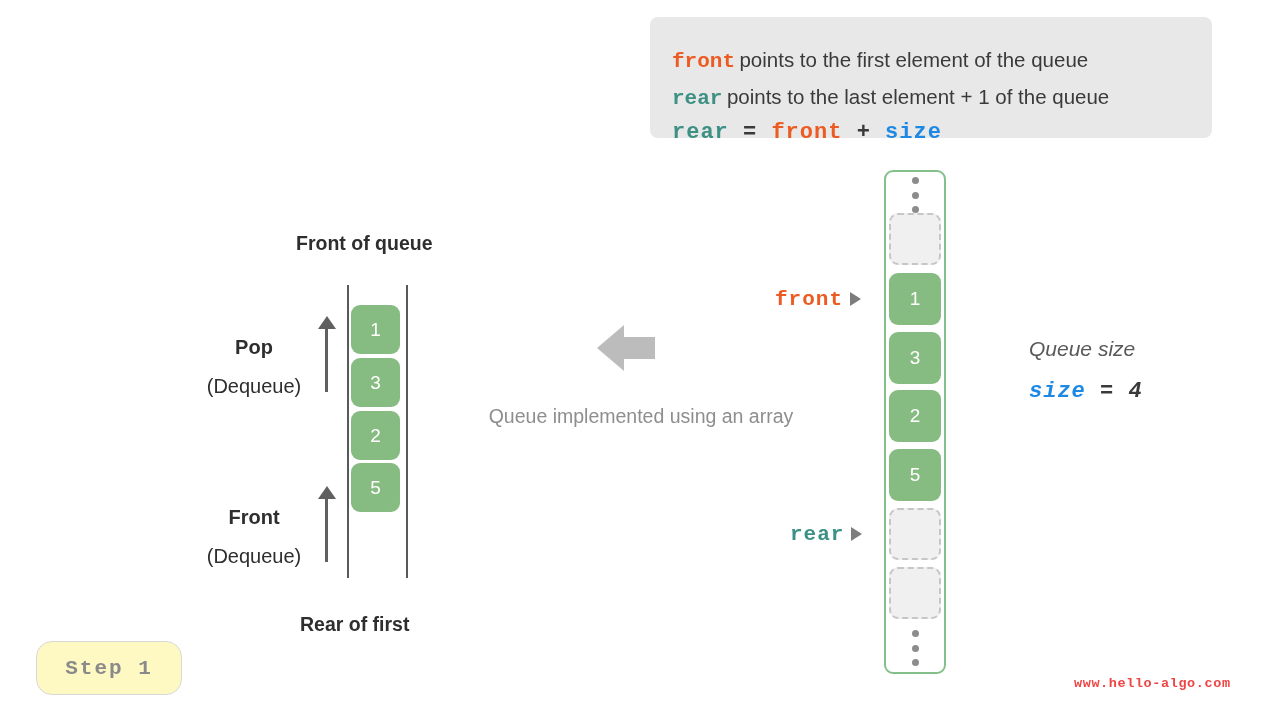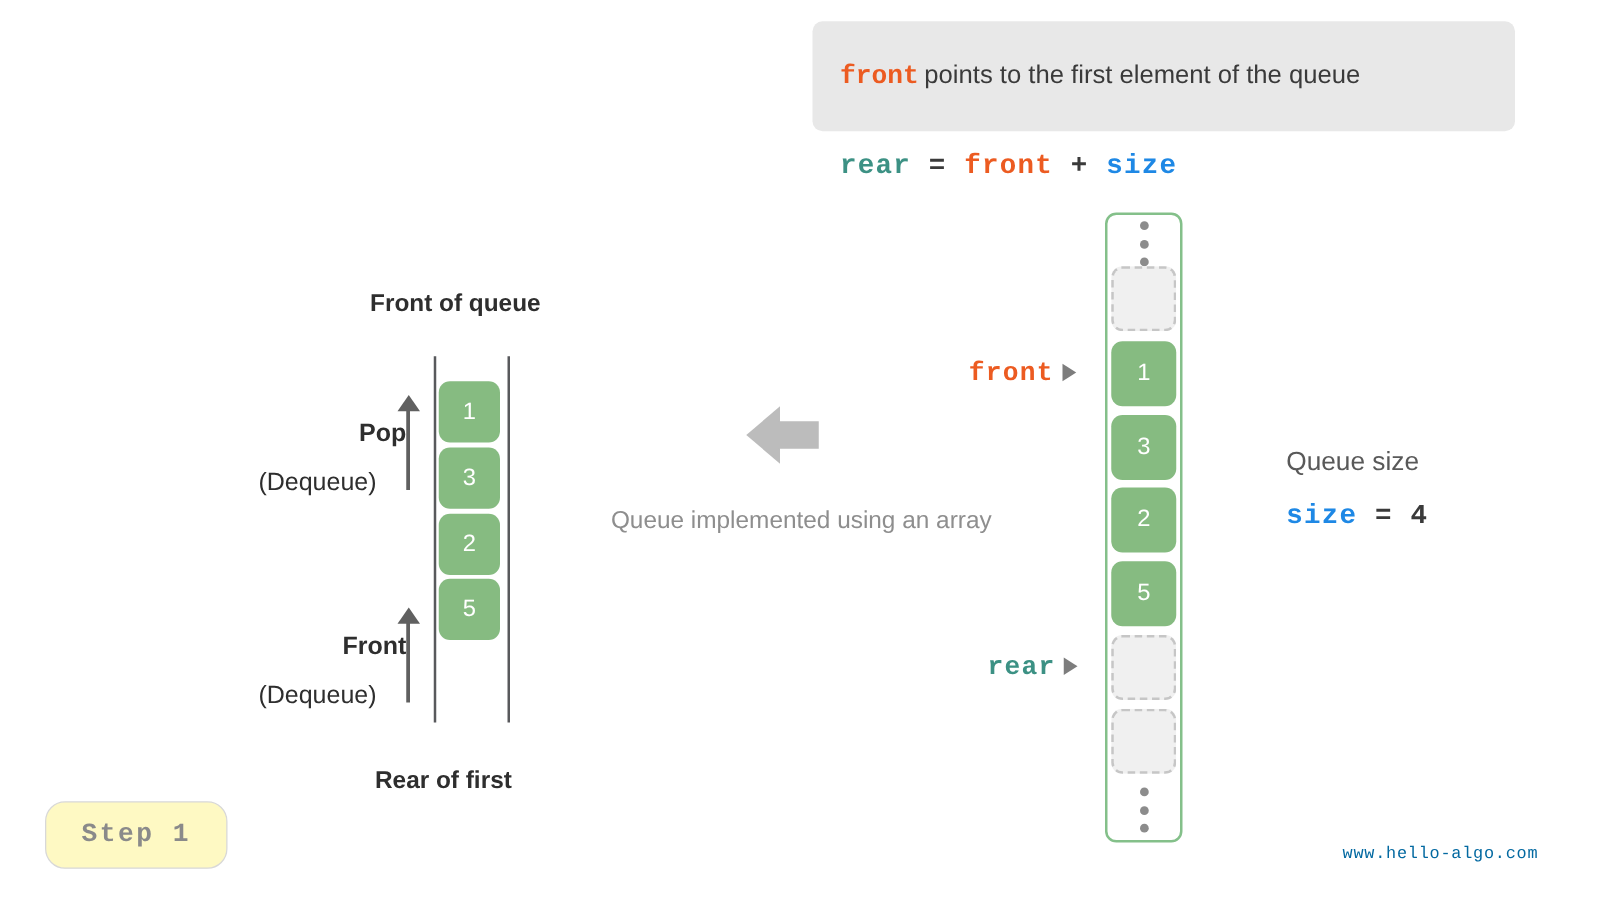--- a/index.html
+++ b/index.html
@@ -2,21 +2,21 @@
 <html><head>
 <meta charset="utf-8">
 <style>
   html,body{margin:0;padding:0;background:#ffffff;}
   body{width:1280px;height:720px;position:relative;overflow:hidden;
        font-family:"Liberation Sans","DejaVu Sans",sans-serif;}
   .abs{position:absolute;}
   .mono{font-family:"Liberation Mono","DejaVu Sans Mono",monospace;}
 
   
-  #legend-box{left:650px;top:17px;width:562px;height:88px;
+  #legend-box{left:650px;top:17px;width:562px;height:121px;
       background:#e8e8e8;border-radius:8px;}
   .legend-row{position:absolute;left:22px;white-space:nowrap;}
   #legend-row-1{top:31px;}
   #legend-row-2{top:68px;}
   .legend-kw{font-family:"Liberation Mono","DejaVu Sans Mono",monospace;
       font-weight:bold;font-size:21px;vertical-align:baseline;}
   .kw-front{color:#ec5b21;}
   .kw-rear{color:#3c9184;}
   .kw-size{color:#1e88e5;}
   .legend-txt{color:#3a3a3a;font-size:20.5px;}
@@ -42,37 +42,37 @@
   
   .ptr{position:absolute;white-space:nowrap;font-size:21px;font-weight:bold;
       letter-spacing:1px;}
   .ptr .tri{display:inline-block;margin-left:7px;width:0;height:0;
       border-top:7px solid transparent;border-bottom:7px solid transparent;
       border-left:11px solid #7d7d7d;vertical-align:middle;}
   #ptr-front{left:775px;top:288px;color:#ec5b21;}
   #ptr-rear{left:790px;top:523px;color:#3c9184;}
 
   
-  #size-note{left:1029px;top:358px;}
+  #size-note{left:1029px;top:337px;font-style:italic;}
   #size-note .cap{color:#595959;font-size:21px;}
   #size-note .expr{margin-top:18px;font-size:22px;font-weight:bold;letter-spacing:1px;color:#3a3a3a;}
 
   
   .rail{position:absolute;width:2px;background:#58595c;top:285px;height:293px;}
   #rail-left{left:347px;}
   #rail-right{left:406px;}
   .q-cell{position:absolute;left:351px;width:49px;height:49px;border-radius:9px;
       background:#86bb81;display:flex;align-items:center;justify-content:center;
       color:#ffffff;font-size:19px;}
 
   #label-front-of-queue{left:296px;top:232px;font-size:19.5px;font-weight:bold;color:#2e2e2e;}
   #label-rear-of-queue{left:300px;top:613px;font-size:19.5px;font-weight:bold;color:#2e2e2e;}
 
   .op-label{position:absolute;text-align:center;color:#2e2e2e;}
-  .op-label .t1{font-size:20px;font-weight:bold;text-align:right;}
+  .op-label .t1{font-size:20px;font-weight:bold;}
   .op-label .t2{font-size:20px;margin-top:16px;}
   #op-pop{left:183px;top:336px;width:142px;}
   #op-push{left:183px;top:506px;width:142px;}
 
   .uparrow{position:absolute;width:22px;}
   .uparrow .shaft{position:absolute;left:9px;top:11px;width:3px;background:#606060;}
   .uparrow .head{position:absolute;left:2px;top:0;width:0;height:0;
       border-left:9px solid transparent;border-right:9px solid transparent;
       border-bottom:13px solid #606060;}
   #arrow-pop{left:316px;top:316px;height:76px;}
@@ -89,29 +89,33 @@
   #center-caption{left:455px;top:405px;width:372px;text-align:center;
       color:#8e8e8e;font-size:19.5px;}
 
   
   #step-badge{left:36px;top:641px;width:144px;height:52px;
       border:1.5px solid #d8d8d8;border-radius:16px;background:#fef9c3;
       display:flex;align-items:center;justify-content:center;
       color:#8a8a8a;font-size:21px;font-weight:bold;letter-spacing:2px;}
 
   
-  #watermark{left:1074px;top:676px;color:#0369a1;font-size:13.5px;letter-spacing:.6px;}
+  #watermark{left:1074px;top:676px;color:#ef4444;font-size:13.5px;letter-spacing:.6px;font-weight:bold;}
 </style>
 </head>
 <body>
 
 <div class="abs" id="legend-box">
   <div class="legend-row" id="legend-row-1">
     <span class="legend-kw kw-front">front</span>
     <span class="legend-txt">points to the first element of the queue</span>
+  </div>
+  <div class="legend-row" id="legend-row-2">
+    <span class="legend-kw kw-rear">rear</span>
+    <span class="legend-txt">points to the last element + 1 of the queue</span>
   </div>
 </div>
 
 <div class="abs mono" id="formula">
   <span class="kw-rear">rear</span>
   <span class="op">=</span>
   <span class="kw-front">front</span>
   <span class="op">+</span>
   <span class="kw-size">size</span>
 </div>

